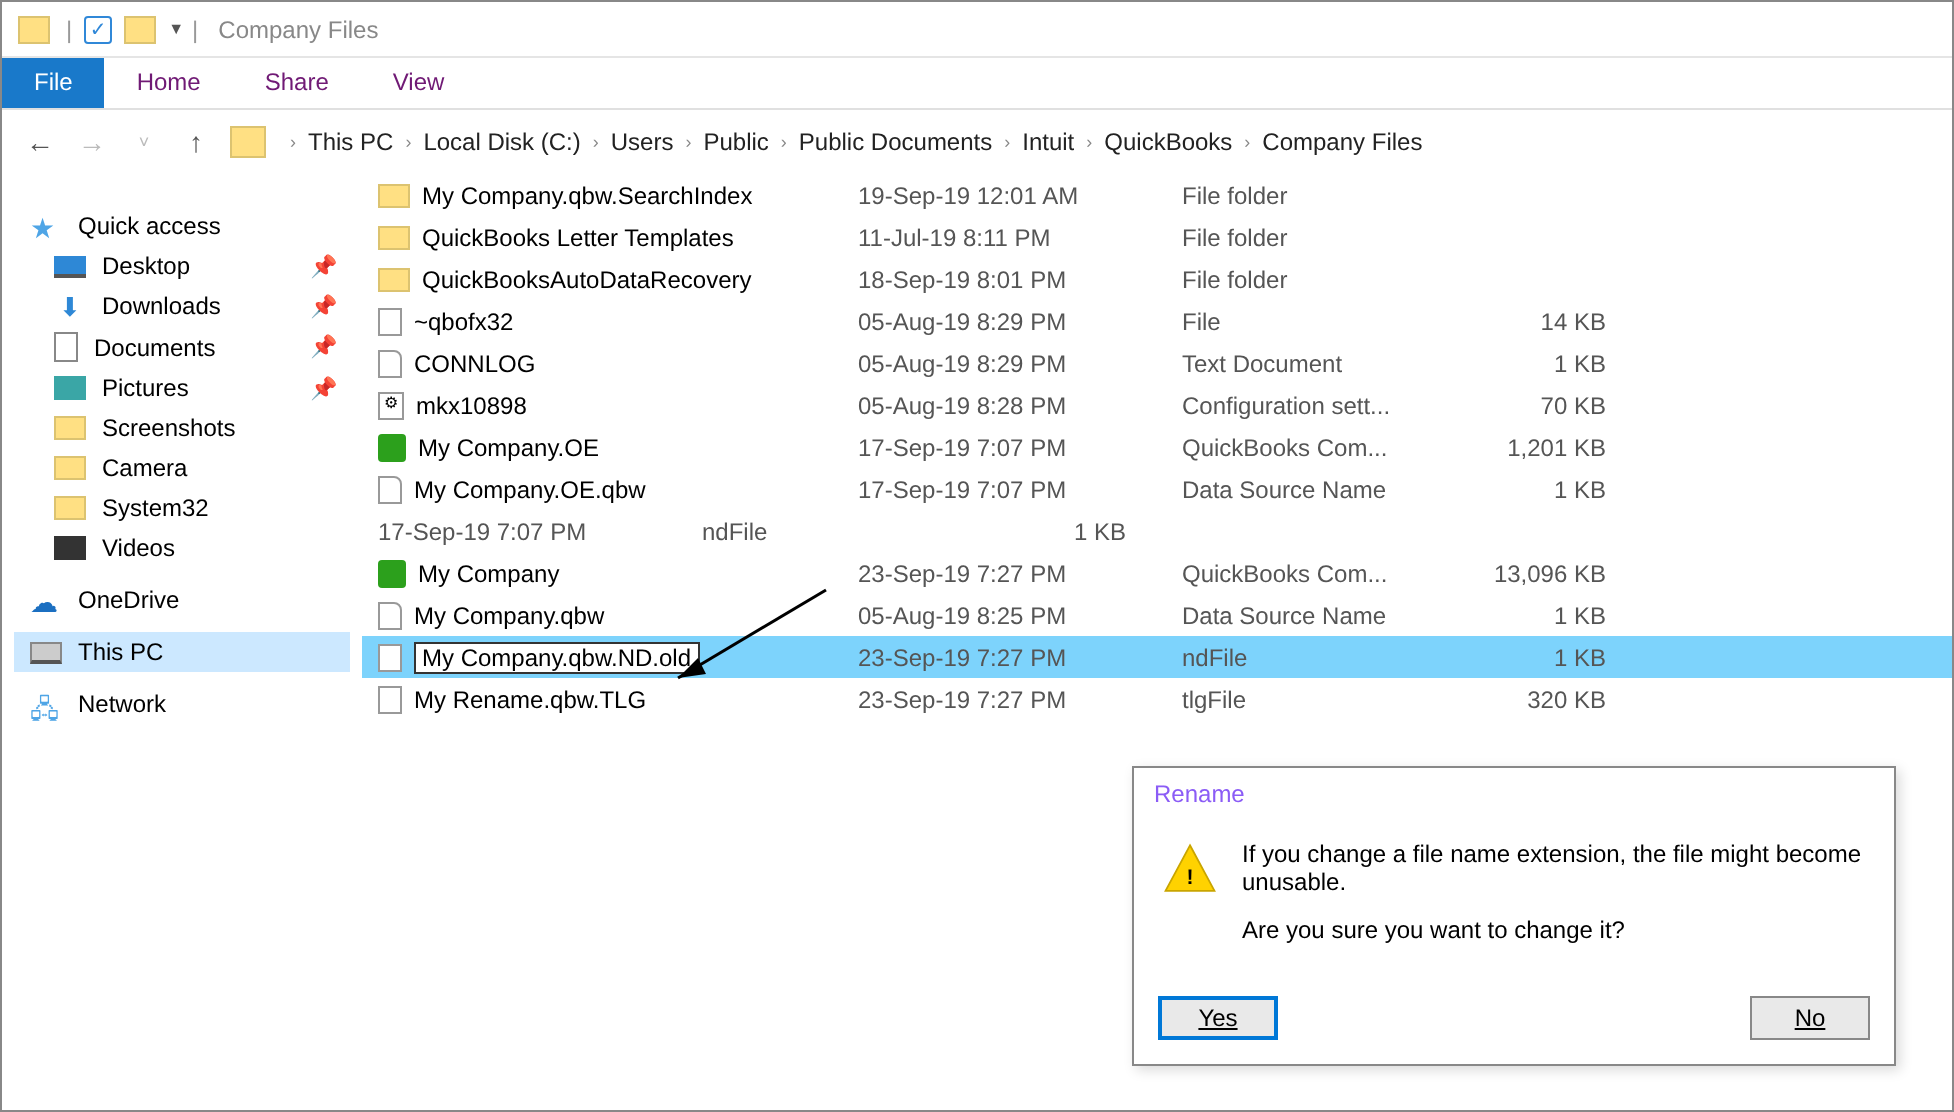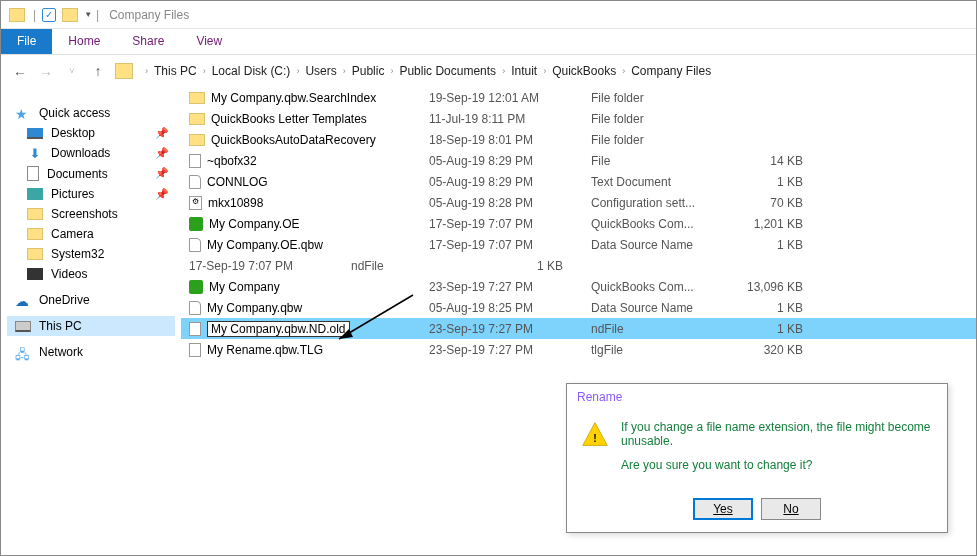--- a/index.html
+++ b/index.html
@@ -66,22 +66,22 @@
     .fic-cfg { background: #fff; border: 1px solid #999; width: 13px; height: 14px; position: relative; }
     .fic-cfg::after { content: "⚙"; position: absolute; font-size: 8px; left: 2px; top: 0; }
     .rename-box { border: 1px solid #333; padding: 0 3px; background: #fff; }
     
     .arrow { position: absolute; left: 330px; top: 290px; pointer-events: none; }
     
     .dialog { position: absolute; right: 28px; bottom: 22px; width: 382px; background: #fff; border: 1px solid #888; box-shadow: 2px 2px 6px rgba(0,0,0,0.15); }
     .dlg-title { padding: 6px 10px; color: #8b5cf6; font-size: 12px; }
     .dlg-body { padding: 10px 14px 8px 14px; display: flex; gap: 12px; }
     .dlg-warn { width: 28px; height: 28px; flex-shrink: 0; }
-    .dlg-text p { margin-bottom: 10px; color: #15803d; }
-    .dlg-btns { display: flex; justify-content: center; gap: 8px; padding: 8px 12px 12px; text-decoration: underline; }
+    .dlg-text p { margin-bottom: 10px; color: #000000; }
+    .dlg-btns { display: flex; justify-content: space-between; gap: 8px; padding: 8px 12px 12px; text-decoration: underline; }
     .dlg-btn { min-width: 60px; height: 22px; border: 1px solid #888; background: #e9e9e9; cursor: pointer; text-align: center; line-height: 20px; }
     .dlg-btn.primary { border: 2px solid #0078d7; line-height: 18px; }
   </style>
 </head>
 <body>
 
 <div class="titlebar">
   <span class="tb-icon"></span>
   <span class="tb-sep">|</span>
   <span class="tb-qat">

